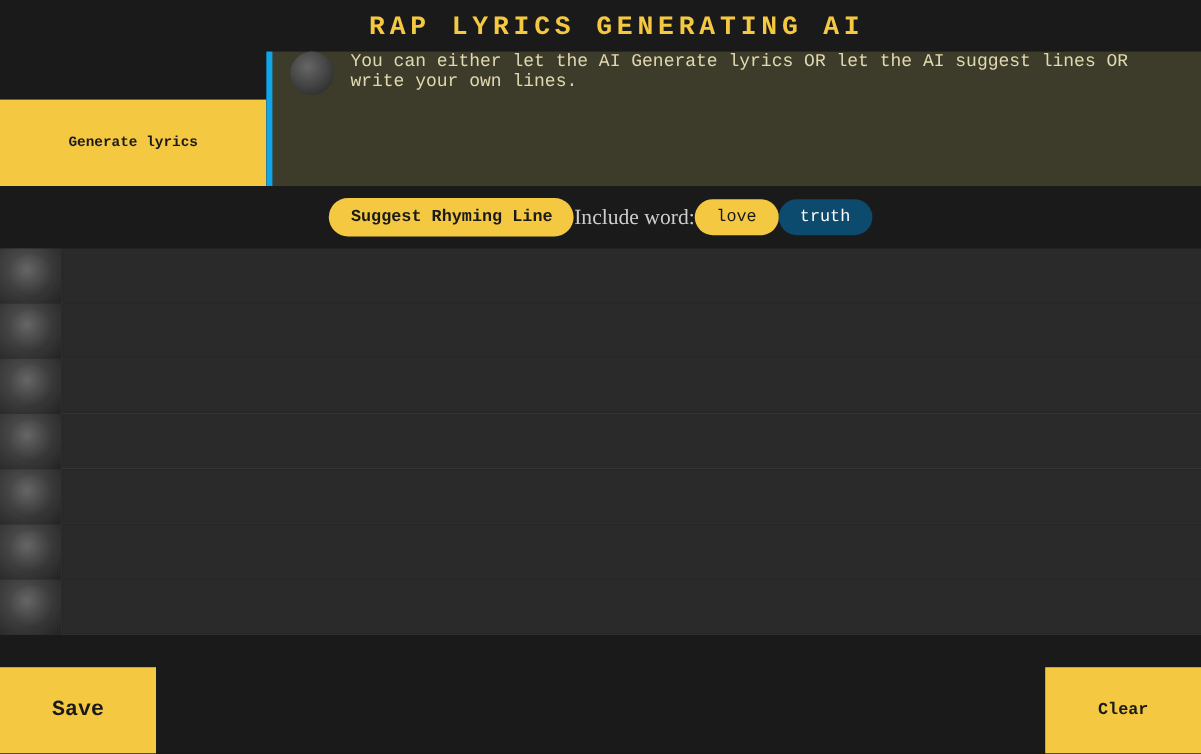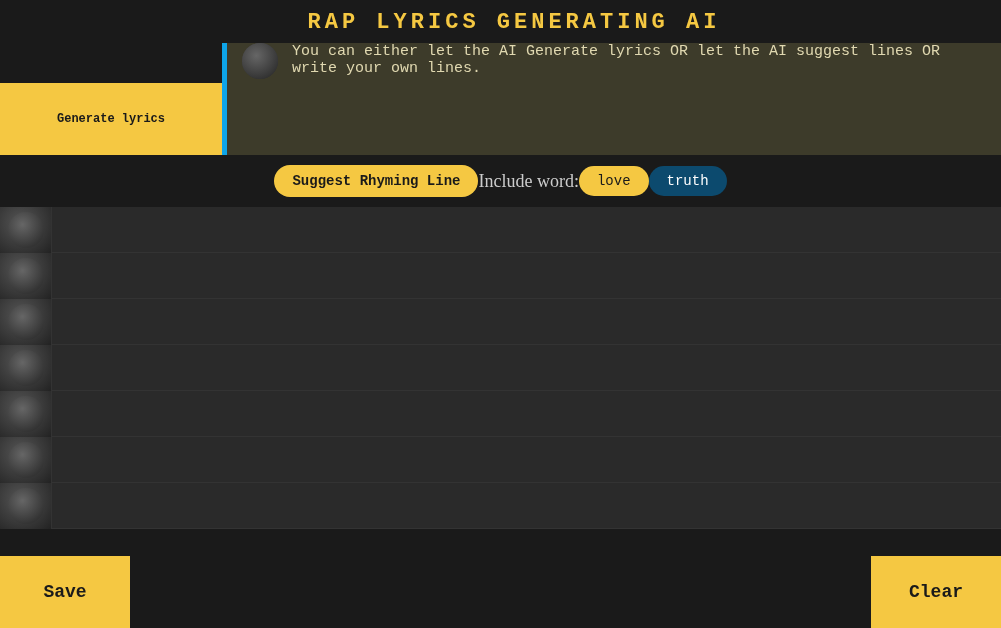--- a/index.html
+++ b/index.html
@@ -179,21 +179,21 @@
       font-weight: bold;
       width: 130px;
       cursor: pointer;
       font-family: 'Courier New', monospace;
     }
 
     .clear-btn {
       background-color: #f5c842;
       color: #1a1a1a;
       border: none;
-      font-size: 18px;
+      font-size: 14px;
       font-weight: bold;
       width: 130px;
       cursor: pointer;
       font-family: 'Courier New', monospace;
     }
   </style>
 </head>
 <body>
 
 <div class="page-title">RAP LYRICS GENERATING AI</div>

